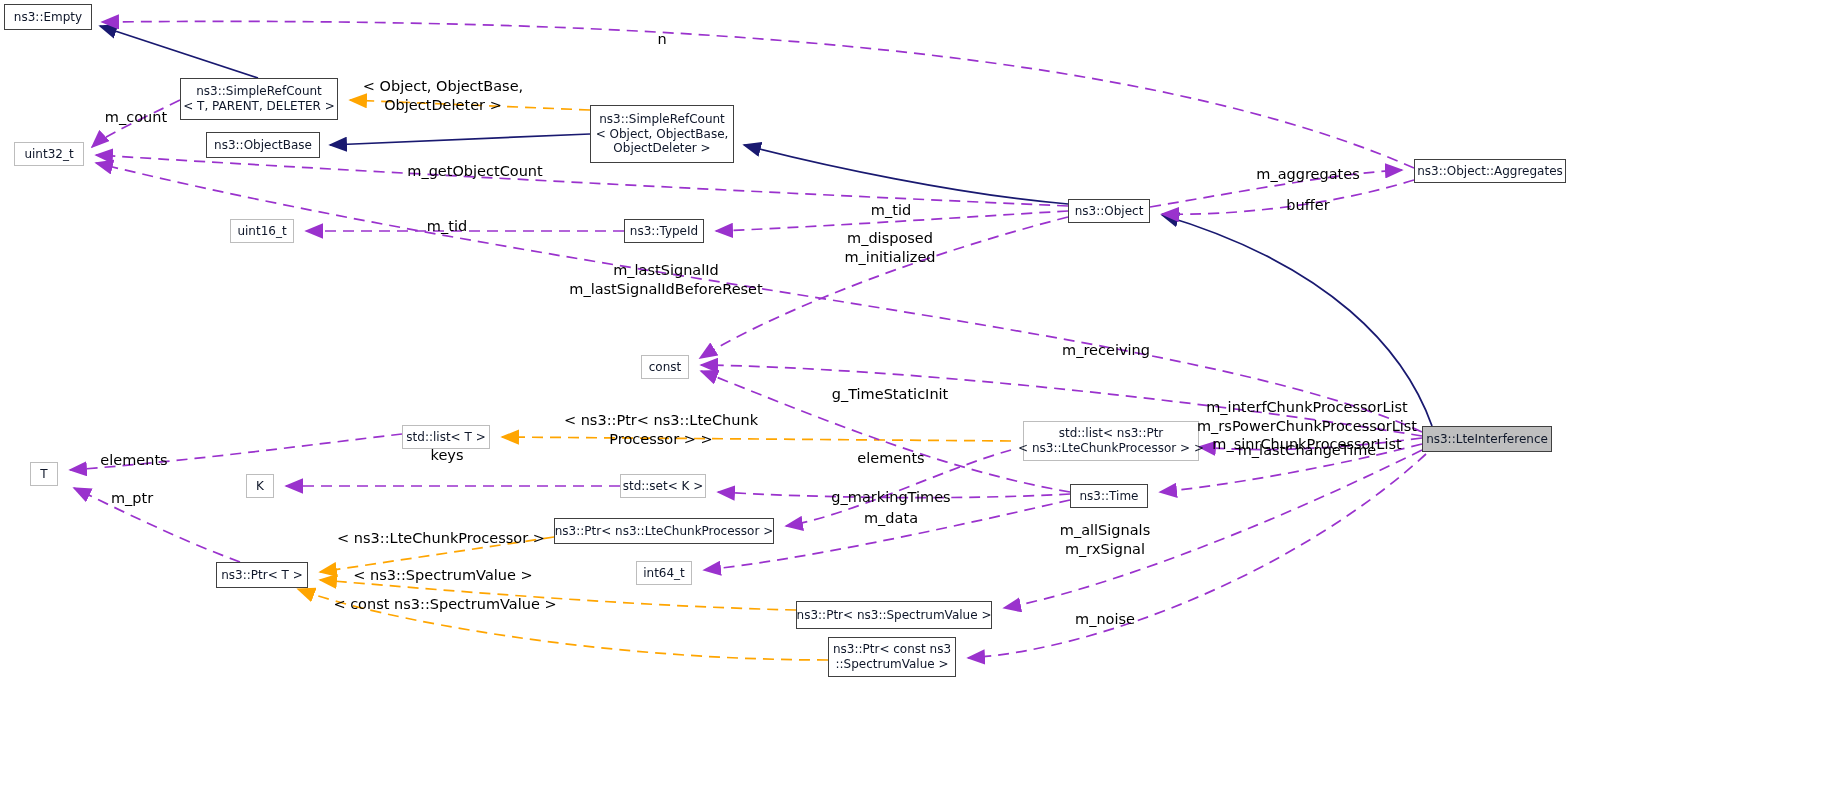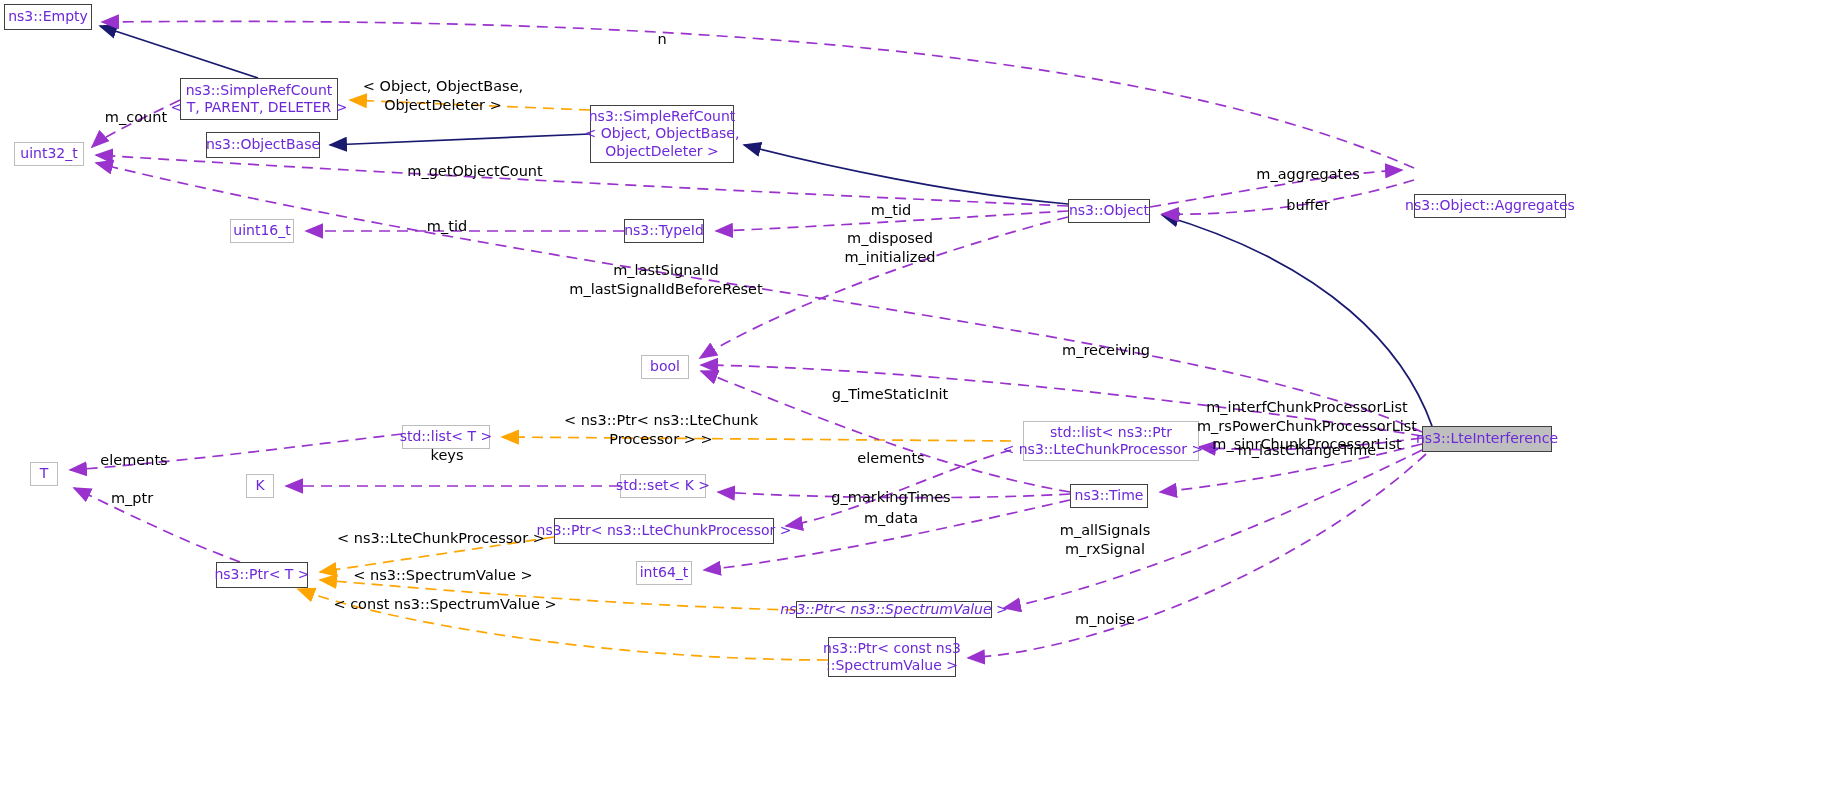--- a/index.html
+++ b/index.html
@@ -20,23 +20,23 @@
     left: 0;
     top: 0;
     width: 1837px;
     height: 794px;
   }
   .node {
     position: absolute;
     box-sizing: border-box;
     background: #ffffff;
     text-align: center;
-    font-size: 14px;
+    font-size: 12px;
     line-height: 1.22;
-    color: #6d28d9;
+    color: #0f172a;
     display: flex;
     align-items: center;
     justify-content: center;
     white-space: pre;
     padding: 1px 6px;
   }
   
   .node.cls {
     border: 1.4px solid #404040;
   }
@@ -126,34 +126,34 @@
       <div class="node cls" style="left: 180px; top: 78px; width: 158px; height: 42px;">ns3::SimpleRefCount
 &lt; T, PARENT, DELETER &gt;</div>
       <div class="node cls" style="left: 206px; top: 132px; width: 114px; height: 26px;">ns3::ObjectBase</div>
       <div class="node prim" style="left: 14px; top: 142px; width: 70px; height: 24px;">uint32_t</div>
       <div class="node cls" style="left: 590px; top: 105px; width: 144px; height: 58px;">ns3::SimpleRefCount
 &lt; Object, ObjectBase,
 ObjectDeleter &gt;</div>
       <div class="node prim" style="left: 230px; top: 219px; width: 64px; height: 24px;">uint16_t</div>
       <div class="node cls" style="left: 624px; top: 219px; width: 80px; height: 24px;">ns3::TypeId</div>
       <div class="node cls" style="left: 1068px; top: 199px; width: 82px; height: 24px;">ns3::Object</div>
-      <div class="node cls" style="left: 1414px; top: 159px; width: 152px; height: 24px; margin-top: 35px;">ns3::Object::Aggregates</div>
-      <div class="node prim" style="left: 641px; top: 355px; width: 48px; height: 24px;">bool</div>
+      <div class="node cls" style="left: 1414px; top: 159px; width: 152px; height: 24px;">ns3::Object::Aggregates</div>
+      <div class="node prim" style="left: 641px; top: 355px; width: 48px; height: 24px;">const</div>
       <div class="node prim" style="left: 402px; top: 425px; width: 88px; height: 24px;">std::list&lt; T &gt;</div>
       <div class="node prim" style="left: 1011px; top: 421px; width: 176px; height: 40px; margin-left: 12px;">std::list&lt; ns3::Ptr
 &lt; ns3::LteChunkProcessor &gt; &gt;</div>
       <div class="node self" style="left: 1422px; top: 426px; width: 130px; height: 26px;">ns3::LteInterference</div>
       <div class="node prim" style="left: 30px; top: 462px; width: 28px; height: 24px;">T</div>
       <div class="node prim" style="left: 246px; top: 474px; width: 28px; height: 24px;">K</div>
       <div class="node prim" style="left: 620px; top: 474px; width: 86px; height: 24px;">std::set&lt; K &gt;</div>
       <div class="node cls" style="left: 1070px; top: 484px; width: 78px; height: 24px;">ns3::Time</div>
       <div class="node cls" style="left: 554px; top: 518px; width: 220px; height: 26px;">ns3::Ptr&lt; ns3::LteChunkProcessor &gt;</div>
       <div class="node cls" style="left: 216px; top: 562px; width: 92px; height: 26px;">ns3::Ptr&lt; T &gt;</div>
       <div class="node prim" style="left: 636px; top: 561px; width: 56px; height: 24px;">int64_t</div>
-      <div class="node cls" style="left: 796px; top: 601px; width: 196px; height: 17px; font-style: italic;">ns3::Ptr&lt; ns3::SpectrumValue &gt;</div>
+      <div class="node cls" style="left: 796px; top: 601px; width: 196px; height: 28px;">ns3::Ptr&lt; ns3::SpectrumValue &gt;</div>
       <div class="node cls" style="left: 828px; top: 637px; width: 128px; height: 40px;">ns3::Ptr&lt; const ns3
 ::SpectrumValue &gt;</div>
     </div>
   <div id="labels">
       <div class="edge-label el-c" style="left: 662px; top: 30px;">n</div>
       <div class="edge-label el-c" style="left: 136px; top: 108px;">m_count</div>
       <div class="edge-label el-c" style="left: 443px; top: 77px;">&lt; Object, ObjectBase,
 ObjectDeleter &gt;</div>
       <div class="edge-label el-c" style="left: 450px; top: 162px; margin-left: 25px;">m_getObjectCount</div>
       <div class="edge-label el-c" style="left: 1308px; top: 165px;">m_aggregates</div>

